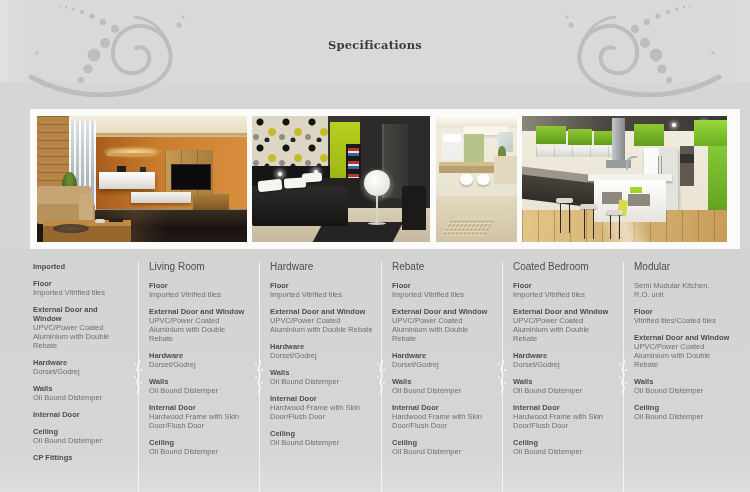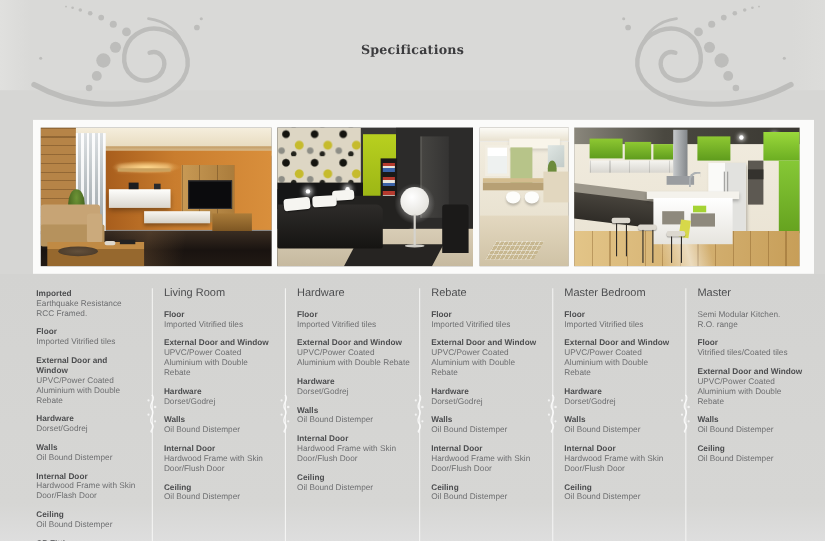--- a/index.html
+++ b/index.html
@@ -334,41 +334,39 @@
     </div>
 
   </div>
 
   <div class="specs">
 
     <div class="col c0">
 
       <div class="grp">
         <div class="lbl">Imported</div>
-        <div class="val">Earthquake Resistance RCC Framed.</div>
       </div>
       <div class="grp">
         <div class="lbl">Floor</div>
         <div class="val">Imported Vitrified tiles</div>
       </div>
       <div class="grp">
         <div class="lbl">External Door and Window</div>
         <div class="val">UPVC/Power Coated Aluminium with Double Rebate</div>
       </div>
       <div class="grp">
         <div class="lbl">Hardware</div>
         <div class="val">Dorset/Godrej</div>
       </div>
       <div class="grp">
         <div class="lbl">Walls</div>
         <div class="val">Oil Bound Distemper</div>
       </div>
       <div class="grp">
         <div class="lbl">Internal Door</div>
-        <div class="val">Hardwood Frame with Skin Door/Flash Door</div>
       </div>
       <div class="grp">
         <div class="lbl">Ceiling</div>
         <div class="val">Oil Bound Distemper</div>
       </div>
       <div class="grp">
         <div class="lbl">CP Fittings</div>
 
       </div>
     </div>
@@ -479,21 +477,21 @@
     </div>
 
     <div class="col c4">
       <svg class="divider-orn" viewBox="0 0 14 36" aria-hidden="true">
         <path d="M7,1 C12,5 3,9 7,14 C11,19 3,22 7,27 C11,31 4,34 7,35" stroke="#ffffff" stroke-width="1.3" fill="none" opacity="0.8"></path>
         <circle cx="4" cy="6" r="1" fill="#ffffff" opacity="0.7"></circle>
           <circle cx="10" cy="12" r="1.2" fill="#ffffff" opacity="0.7"></circle>
         <circle cx="4" cy="19" r="1" fill="#ffffff" opacity="0.7"></circle>
           <circle cx="10" cy="25" r="1" fill="#ffffff" opacity="0.7"></circle>
       </svg>
-      <div class="col-title">Master Bedroom</div>
+      <div class="col-title">Coated Bedroom</div>
       <div class="grp">
         <div class="lbl">Floor</div>
         <div class="val">Imported Vitrified tiles</div>
       </div>
       <div class="grp">
         <div class="lbl">External Door and Window</div>
         <div class="val">UPVC/Power Coated Aluminium with Double Rebate</div>
       </div>
       <div class="grp">
         <div class="lbl">Hardware</div>
@@ -514,25 +512,25 @@
     </div>
 
     <div class="col c5">
       <svg class="divider-orn" viewBox="0 0 14 36" aria-hidden="true">
         <path d="M7,1 C12,5 3,9 7,14 C11,19 3,22 7,27 C11,31 4,34 7,35" stroke="#ffffff" stroke-width="1.3" fill="none" opacity="0.8"></path>
         <circle cx="4" cy="6" r="1" fill="#ffffff" opacity="0.7"></circle>
           <circle cx="10" cy="12" r="1.2" fill="#ffffff" opacity="0.7"></circle>
         <circle cx="4" cy="19" r="1" fill="#ffffff" opacity="0.7"></circle>
           <circle cx="10" cy="25" r="1" fill="#ffffff" opacity="0.7"></circle>
       </svg>
-      <div class="col-title">Master</div>
+      <div class="col-title">Modular</div>
       <div class="grp">
 
         <div class="val">Semi Modular Kitchen.
-R.O. range</div>
+R.O. unit</div>
       </div>
       <div class="grp">
         <div class="lbl">Floor</div>
         <div class="val">Vitrified tiles/Coated tiles</div>
       </div>
       <div class="grp">
         <div class="lbl">External Door and Window</div>
         <div class="val">UPVC/Power Coated Aluminium with Double Rebate</div>
       </div>
       <div class="grp">

